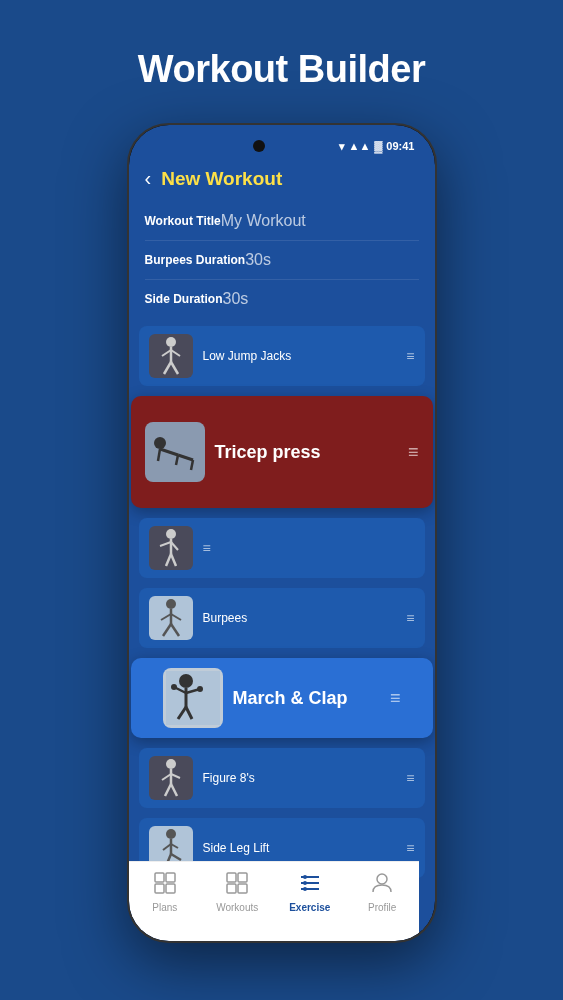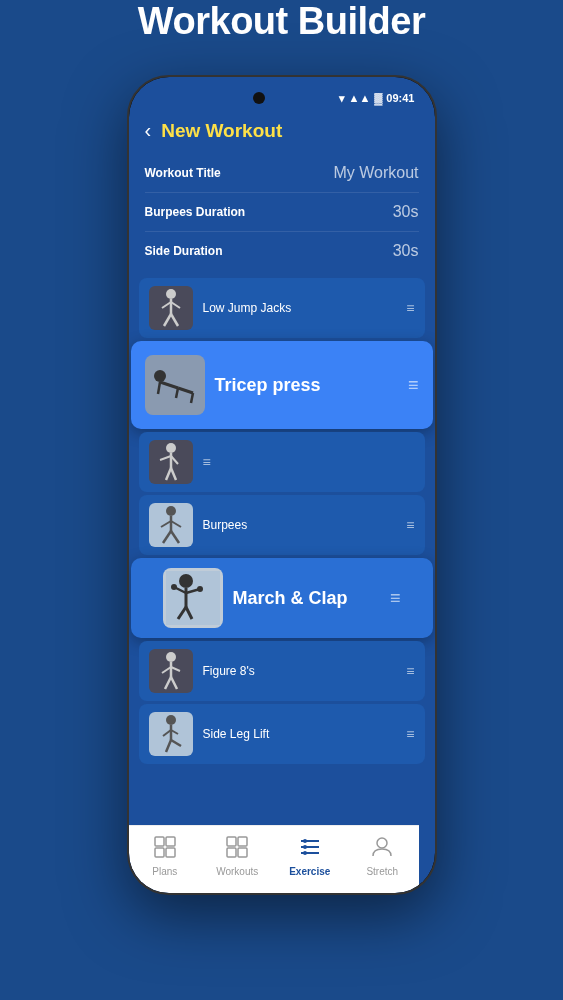--- a/index.html
+++ b/index.html
@@ -13,20 +13,21 @@
       display: flex;
       flex-direction: column;
       align-items: center;
     }
 
     .page-title {
       color: white;
       font-size: 38px;
       font-weight: 800;
       text-align: center;
+      margin-top: 48px;
       margin-bottom: 32px;
       letter-spacing: -0.5px;
     }
 
     .phone-wrapper {
       position: relative;
       width: 310px;
       height: 820px;
     }
 
@@ -109,21 +110,21 @@
 
     
     .settings-section {
       background: #1c4f9c;
       padding: 0 16px;
       margin-bottom: 8px;
     }
 
     .setting-row {
       display: flex;
-      justify-content: space-between;
+      justify-content: flex-start;
       align-items: center;
       padding: 10px 0;
       border-bottom: 1px solid rgba(255,255,255,0.1);
     }
 
     .setting-row:last-child {
       border-bottom: none;
     }
 
     .setting-label {
@@ -135,39 +136,39 @@
     .setting-value {
       color: rgba(255,255,255,0.7);
       font-size: 16px;
     }
 
     
     .exercise-list {
       padding: 0 10px;
       display: flex;
       flex-direction: column;
-      gap: 1px;
+      gap: 8px;
     }
 
     .exercise-item {
       display: flex;
       align-items: center;
       background: #1e5aad;
       border-radius: 8px;
       padding: 8px 10px;
       gap: 10px;
       margin-bottom: 2px;
     }
 
     .exercise-item.highlighted {
-      background: #3b82f6;
+      background: #7f1d1d;
       margin-left: -8px;
       margin-right: -8px;
       border-radius: 10px;
-      padding: 14px 14px;
+      padding: 26px 14px;
       box-shadow: 0 4px 15px rgba(0,0,0,0.3);
     }
 
     .exercise-item.highlighted-2 {
       background: #2a6fd4;
       margin-left: -8px;
       margin-right: -8px;
       border-radius: 10px;
       padding: 10px 32px;
       box-shadow: 0 4px 15px rgba(0,0,0,0.3);
@@ -219,21 +220,21 @@
 
     
     .bottom-nav {
       position: absolute;
       bottom: 0;
       left: 0;
       right: 16px;
       background: white;
       display: flex;
       justify-content: space-around;
-      padding: 10px 0 16px;
+      padding: 10px 0 28px;
       border-top: 1px solid #eee;
     }
 
     .nav-item {
       display: flex;
       flex-direction: column;
       align-items: center;
       gap: 3px;
       cursor: pointer;
       min-width: 50px;
@@ -468,19 +469,19 @@
           </span>
           <span class="nav-label">Exercise</span>
         </div>
         <div class="nav-item">
           <span class="nav-icon">
             <svg width="22" height="22" viewBox="0 0 22 22">
               <circle cx="11" cy="7" r="5" fill="none" stroke="#999" stroke-width="1.5"></circle>
               <path d="M2 20 Q2 13 11 13 Q20 13 20 20" fill="none" stroke="#999" stroke-width="1.5"></path>
             </svg>
           </span>
-          <span class="nav-label">Stretch</span>
+          <span class="nav-label">Profile</span>
         </div>
       </div>
 
     </div>
   </div>
 </div>
 
 </body></html>

